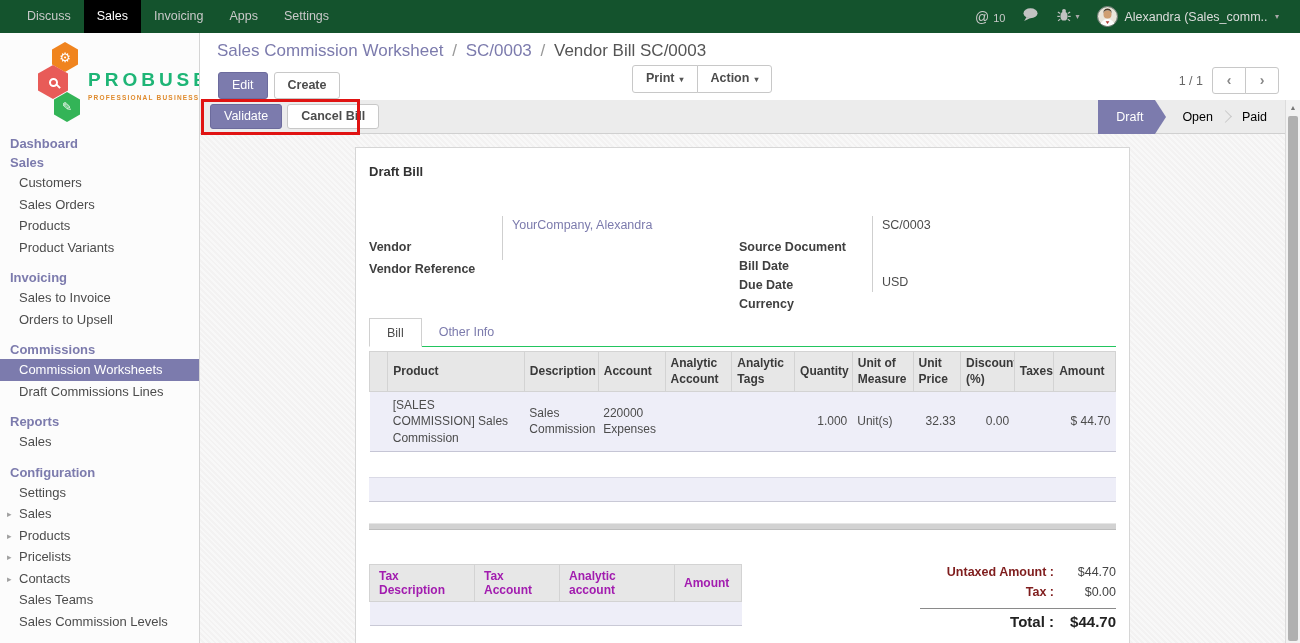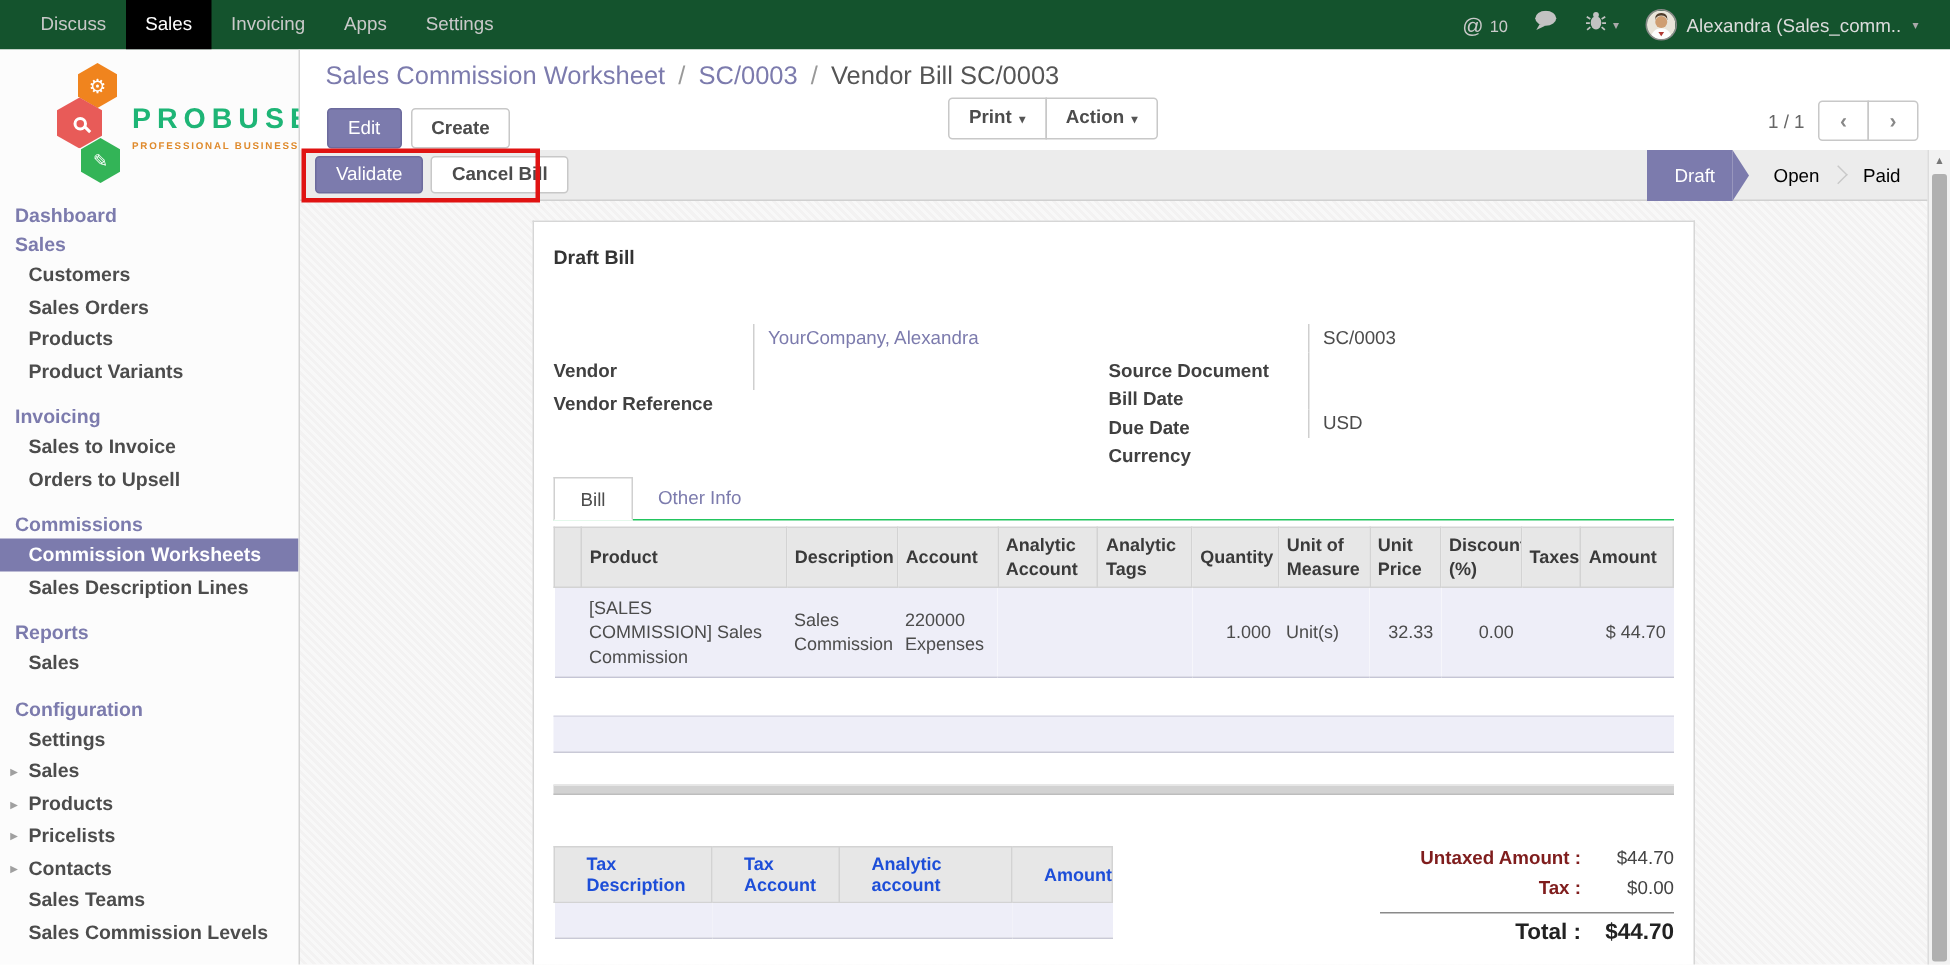--- a/index.html
+++ b/index.html
@@ -32,21 +32,21 @@
   .mag { width: 9px; height: 9px; border: 2px solid #fff; border-radius: 50%; position: relative; }
   .mag::after { content: ''; position: absolute; width: 6px; height: 2px; background: #fff;
     right: -5px; bottom: -2px; transform: rotate(45deg); }
   .logo-text { margin-left: 4px; margin-top: 6px; }
   .logo-title { font-size: 19px; font-weight: bold; color: #1eb576; letter-spacing: 4px; }
   .logo-subtitle { font-size: 6.5px; font-weight: bold; color: #df8a2c; letter-spacing: 1.2px; margin-top: 3px; }
 
   .sb-menu { margin-top: 2px; }
   .sb-header { padding: 2px 10px; color: #7c7bad; font-weight: bold; font-size: 13px; margin-top: 10px; cursor: pointer; }
   .sb-header:first-child, .sb-header + .sb-header { margin-top: 0; }
-  .sb-item { padding: 4px 10px 4px 19px; font-size: 13px; color: #4c4c4c; line-height: 13.5px; cursor: pointer; position: relative; font-weight: bold; }
+  .sb-item { padding: 4px 10px 4px 19px; font-size: 13px; color: #4c4c4c; line-height: 13.5px; cursor: pointer; position: relative; }
   .sb-item.selected { background: #7c7bad; color: #fff; }
   .sb-caret { position: absolute; left: 7px; top: 5px; font-size: 9px; color: #a0a0a0; }
 
   
   .main { position: absolute; top: 33px; left: 200px; right: 0; bottom: 0; }
 
   .control-panel { position: relative; height: 67px; background: #fff; }
   .breadcrumb { position: absolute; top: 8px; left: 17px; font-size: 17px; }
   .bc-link { color: #7c7bad; cursor: pointer; }
   .bc-sep { color: #999; padding: 0 4px; }
@@ -111,22 +111,22 @@
   table.line-table td { background: #eeeef8; padding: 5px 5px; height: 40px; vertical-align: middle;
     color: #4c4c4c; border-bottom: 1px solid #c5c5d5; line-height: 1.35; overflow: hidden; }
   td.num, .num { text-align: right; }
 
   .empty-row { height: 25px; background: #eeeef8; border-top: 1px solid #dadae6; border-bottom: 1px solid #c9c9d6; margin-top: 25px; }
   .hbar { height: 7px; margin-top: 21px; background: #d2d2d2; border-top: 1px solid #e6e6e6; border-bottom: 1px solid #bdbdbd; }
 
   .bottom { display: flex; justify-content: space-between; margin-top: 34px; }
   .tax-area { width: 372px; }
   table.tax-table { width: 100%; border-collapse: collapse; table-layout: fixed; font-size: 12px; }
-  table.tax-table th { background: #e7e7e7; border: 1px solid #d3d3d3; color: #1d4ed8; font-weight: bold;
-    text-align: left; padding: 4px 21px; height: 24px; }
+  table.tax-table th { background: #e7e7e7; border: 1px solid #d3d3d3; color: #a21caf; font-weight: bold;
+    text-align: left; padding: 4px 9px; height: 24px; }
   table.tax-table td { background: #eeeef8; height: 24px; border-bottom: 1px solid #c9c9d6; }
 
   .totals { width: 196px; margin-top: 1px; }
   .tot-row { display: flex; align-items: baseline; height: 20px; }
   .tot-label { flex: 1; text-align: right; font-size: 12.5px; font-weight: bold; color: #7f1d1d; }
   .tot-value { width: 62px; text-align: right; font-size: 12.5px; color: #444; }
   .tot-sep { border-bottom: 1px solid #8a8a8a; margin: 3px 0 4px; }
   .tot-row.grand { height: 24px; }
   .tot-row.grand .tot-label { font-size: 15px; color: #222; }
   .tot-row.grand .tot-value { font-size: 15px; font-weight: bold; color: #222; }
@@ -211,21 +211,21 @@
       <div class="sb-header"><span>Sales</span></div>
       <div class="sb-item"><span>Customers</span></div>
       <div class="sb-item"><span>Sales Orders</span></div>
       <div class="sb-item"><span>Products</span></div>
       <div class="sb-item"><span>Product Variants</span></div>
       <div class="sb-header"><span>Invoicing</span></div>
       <div class="sb-item"><span>Sales to Invoice</span></div>
       <div class="sb-item"><span>Orders to Upsell</span></div>
       <div class="sb-header"><span>Commissions</span></div>
       <div class="sb-item selected"><span>Commission Worksheets</span></div>
-      <div class="sb-item"><span>Sales Description Lines</span></div>
+      <div class="sb-item"><span>Draft Commissions Lines</span></div>
       <div class="sb-header"><span>Reports</span></div>
       <div class="sb-item"><span>Sales</span></div>
       <div class="sb-header"><span>Configuration</span></div>
       <div class="sb-item"><span>Settings</span></div>
       <div class="sb-item"><span class="sb-caret">▸</span><span>Sales</span></div>
       <div class="sb-item"><span class="sb-caret">▸</span><span>Products</span></div>
       <div class="sb-item"><span class="sb-caret">▸</span><span>Pricelists</span></div>
       <div class="sb-item"><span class="sb-caret">▸</span><span>Contacts</span></div>
       <div class="sb-item"><span>Sales Teams</span></div>
       <div class="sb-item"><span>Sales Commission Levels</span></div>

